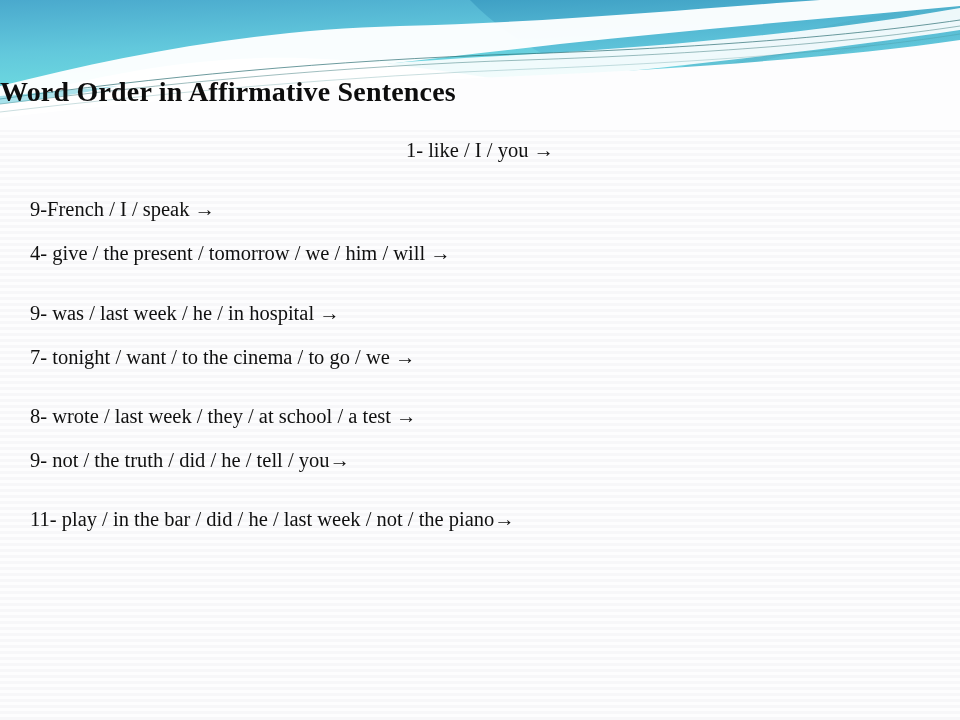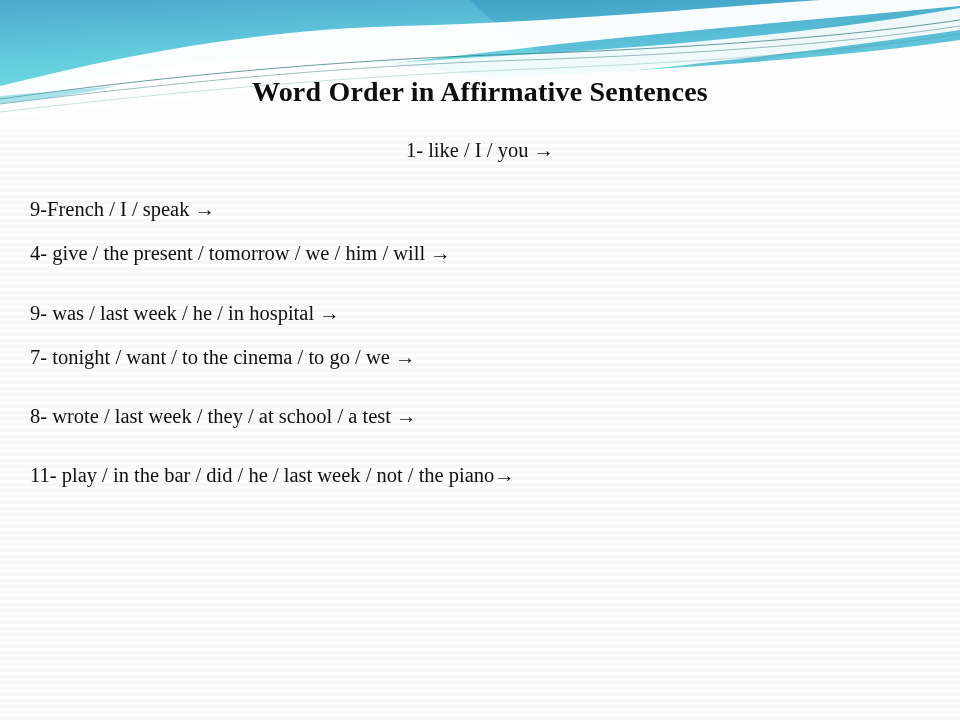--- a/index.html
+++ b/index.html
@@ -43,21 +43,20 @@
     width: 960px;
     height: 130px;
   }
 
   
   #title {
     position: absolute;
     left: 0;
     top: 76px;
     width: 960px;
-    text-align: center;
     font-family: "Liberation Serif", "DejaVu Serif", serif;
     font-weight: bold;
     font-size: 28px;
     letter-spacing: 0.2px;
     color: #0d0d0d;
     z-index: 5;
     white-space: nowrap;
   }
 
   
@@ -152,16 +151,17 @@
 
   <div id="title">Word Order in Affirmative Sentences</div>
 
   <div id="exercise-list">
     <div class="ex-line gap-none">1- like / I / you →</div>
     <div class="ex-line gap-lg">9-French / I / speak →</div>
     <div class="ex-line gap-sm">4- give / the present / tomorrow / we / him / will →</div>
     <div class="ex-line gap-lg">9- was / last week / he / in hospital →</div>
     <div class="ex-line gap-sm">7- tonight / want / to the cinema / to go / we →</div>
     <div class="ex-line gap-lg">8- wrote / last week / they / at school / a test →</div>
+    <div class="ex-line gap-sm">9- not / the truth / did / he / tell / you→</div>
     <div class="ex-line gap-lg">11- play / in the bar / did / he / last week / not / the piano→</div>
   </div>
 
 </div>
 
 </body></html>

